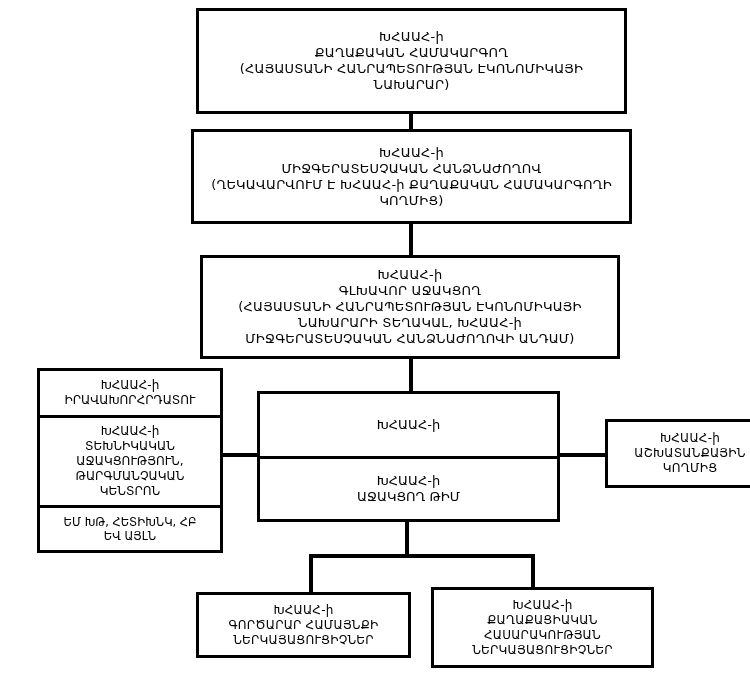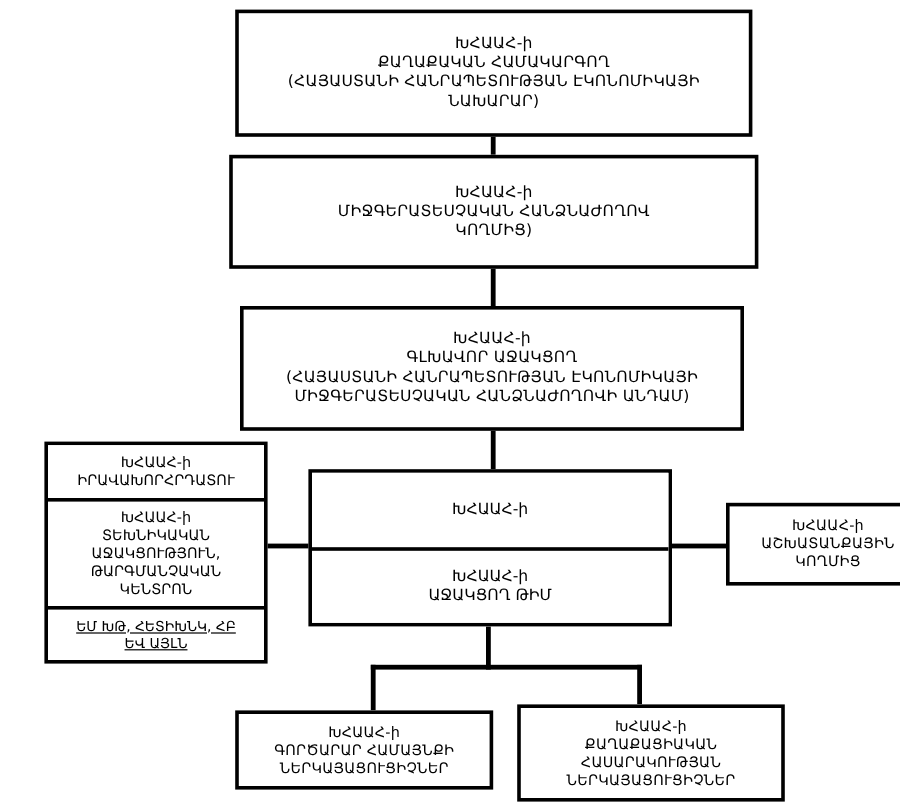--- a/index.html
+++ b/index.html
@@ -114,43 +114,45 @@
   <div class="node fs13" style="left:164px; top:8px; width:431px; height:106px;">
     <span class="line">ԽՀԱԱՀ-ի</span>
     <span class="line">ՔԱՂԱՔԱԿԱՆ ՀԱՄԱԿԱՐԳՈՂ</span>
     <span class="line">(ՀԱՅԱՍՏԱՆԻ ՀԱՆՐԱՊԵՏՈՒԹՅԱՆ ԷԿՈՆՈՄԻԿԱՅԻ</span>
     <span class="line">ՆԱԽԱՐԱՐ)</span>
   </div>
 
   <div class="node fs13" style="left:159px; top:129px; width:441px; height:95px;">
     <span class="line">ԽՀԱԱՀ-ի</span>
     <span class="line">ՄԻՋԳԵՐԱՏԵՍՉԱԿԱՆ ՀԱՆՁՆԱԺՈՂՈՎ</span>
+    <span class="line">(ՂԵԿԱՎԱՐՎՈՒՄ Է ԽՀԱԱՀ-ի ՔԱՂԱՔԱԿԱՆ ՀԱՄԱԿԱՐԳՈՂԻ</span>
     <span class="line">ԿՈՂՄԻՑ)</span>
   </div>
 
   <div class="node fs13" style="left:168px; top:255px; width:420px; height:104px;">
     <span class="line">ԽՀԱԱՀ-ի</span>
     <span class="line">ԳԼԽԱՎՈՐ ԱՋԱԿՑՈՂ</span>
     <span class="line">(ՀԱՅԱՍՏԱՆԻ ՀԱՆՐԱՊԵՏՈՒԹՅԱՆ ԷԿՈՆՈՄԻԿԱՅԻ</span>
+    <span class="line">ՆԱԽԱՐԱՐԻ ՏԵՂԱԿԱԼ, ԽՀԱԱՀ-ի</span>
     <span class="line">ՄԻՋԳԵՐԱՏԵՍՉԱԿԱՆ ՀԱՆՁՆԱԺՈՂՈՎԻ ԱՆԴԱՄ)</span>
   </div>
 
   <div class="stack" style="left:5px; top:368px; width:186px; height:185px;">
     <div class="stack-cell fs12" style="height:44px;">
       <span class="line">ԽՀԱԱՀ-ի</span>
       <span class="line">ԻՐԱՎԱԽՈՐՀՐԴԱՏՈՒ</span>
     </div>
     <div class="stack-cell fs12" style="flex:1;">
       <span class="line">ԽՀԱԱՀ-ի</span>
       <span class="line">ՏԵԽՆԻԿԱԿԱՆ</span>
       <span class="line">ԱՋԱԿՑՈՒԹՅՈՒՆ,</span>
       <span class="line">ԹԱՐԳՄԱՆՉԱԿԱՆ</span>
       <span class="line">ԿԵՆՏՐՈՆ</span>
     </div>
-    <div class="stack-cell fs115" style="height:45px;text-decoration:underline;">
+    <div class="stack-cell fs115" style="height:45px;">
       <span class="line">ԵՄ ԽԹ, ՀԵՏԻԽՆԿ, ՀԲ</span>
       <span class="line">ԵՎ ԱՅԼՆ</span>
     </div>
   </div>
 
   <div class="pair" style="left:225px; top:391px; width:303px; height:131px;">
     <div class="pair-cell fs13" style="height:62px;">
       <span class="line">ԽՀԱԱՀ-ի</span>
     </div>
     <div class="pair-cell fs13" style="flex:1;">

